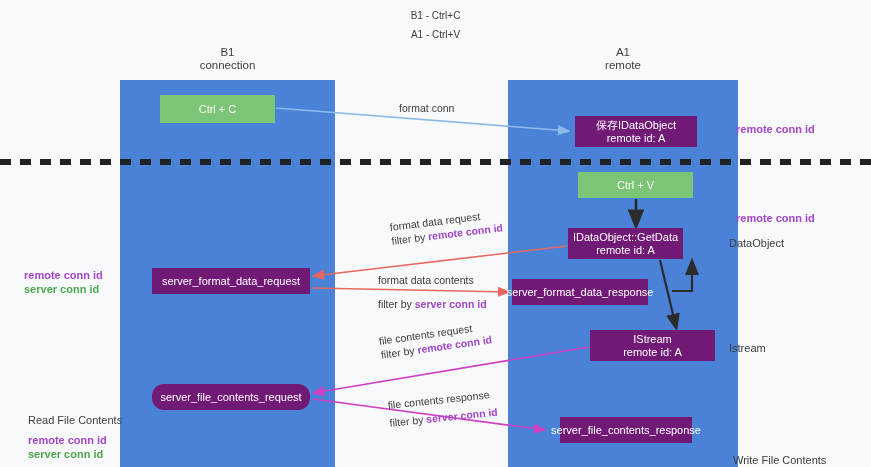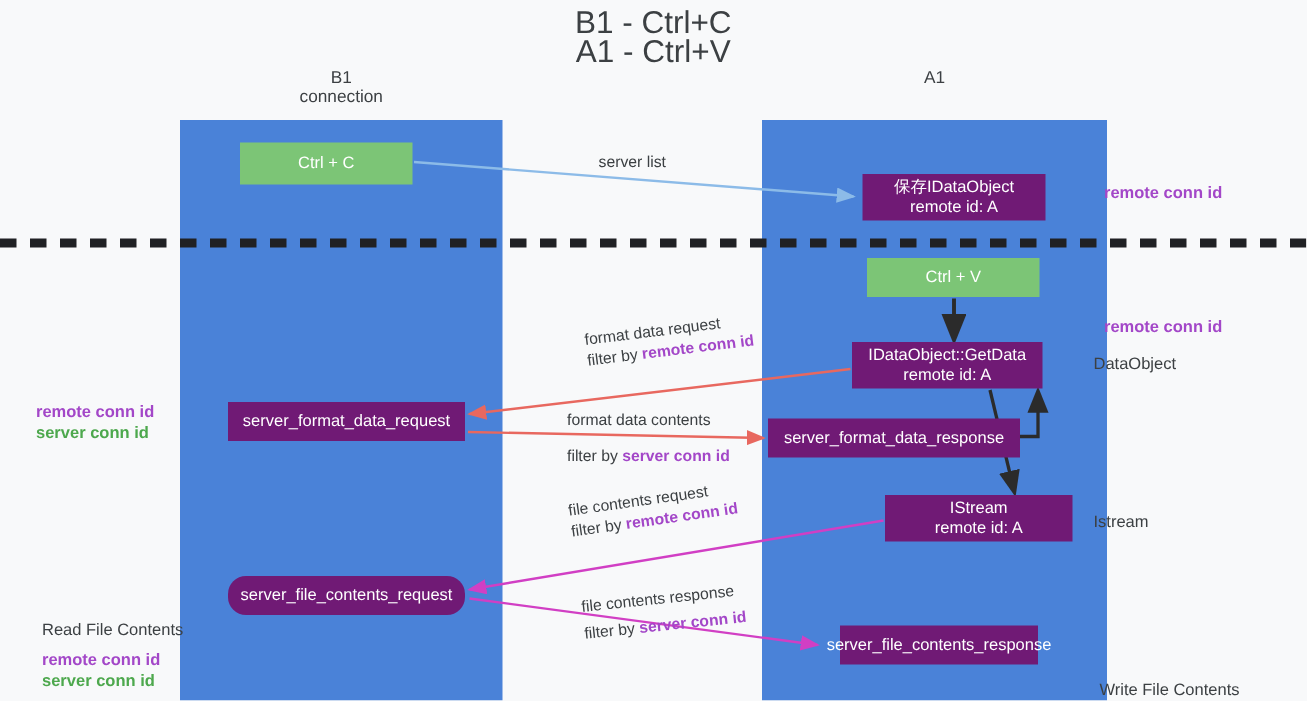--- a/index.html
+++ b/index.html
@@ -12,39 +12,39 @@
   }
   .stage{position:absolute;left:0;top:0;width:871px;height:467px;}
 
   
   .lane{position:absolute;background:#4a82d8;}
   #lane-b1{left:120px;top:80px;width:215px;height:387px;}
   #lane-a1{left:508px;top:80px;width:230px;height:387px;}
 
   
   #title{position:absolute;left:0;top:6px;width:871px;text-align:center;
-         font-size:21px;line-height:19px;color:#3c4043;}
+         font-size:10px;line-height:19px;color:#3c4043;}
   .lane-head{position:absolute;text-align:center;font-size:11.5px;
              line-height:13px;color:#3c4043;}
   #head-b1{left:120px;top:46px;width:215px;}
   #head-a1{left:508px;top:46px;width:230px;}
 
   
   .box{position:absolute;display:flex;align-items:center;justify-content:center;
        text-align:center;color:#ffffff;font-size:11px;line-height:13px;
        box-sizing:border-box;padding:2px 4px;}
   .green{background:#7cc576;}
   .orange{background:#701a75;}
 
   #box-ctrlc{left:160px;top:95px;width:115px;height:28px;}
   #box-save-ido{left:575px;top:116px;width:122px;height:31px;}
   #box-ctrlv{left:578px;top:172px;width:115px;height:26px;}
-  #box-getdata{left:568px;top:228px;width:127px;height:31px;}
+  #box-getdata{left:568px;top:228px;width:115px;height:31px;}
   #box-sfdreq{left:152px;top:268px;width:158px;height:26px;}
-  #box-sfdresp{left:512px;top:279px;width:168px;height:26px;}
+  #box-sfdresp{left:512px;top:279px;width:136px;height:26px;}
   #box-istream{left:590px;top:330px;width:125px;height:31px;}
   #box-sfcreq{left:152px;top:384px;width:158px;height:26px;border-radius:12px;}
   #box-sfcresp{left:560px;top:417px;width:132px;height:26px;}
 
   
   .anno{position:absolute;font-size:11px;line-height:14px;}
   .purple{color:#a347c8;font-weight:bold;}
   .green-t{color:#4da84d;font-weight:bold;}
   .dark{color:#3c4043;}
 
@@ -80,20 +80,21 @@
     <div>B1 - Ctrl+C</div>
     <div>A1 - Ctrl+V</div>
   </div>
 
   <div class="lane-head" id="head-b1">
     <div>B1</div>
     <div>connection</div>
   </div>
   <div class="lane-head" id="head-a1">
     <div>A1</div>
+    <div>remote</div>
   </div>
 
   <svg class="edges" viewBox="0 0 871 467" xmlns="http://www.w3.org/2000/svg">
     <defs>
       <marker id="ar-blue" markerWidth="9" markerHeight="9" refX="7" refY="3.2" orient="auto">
           <path d="M0,0 L8,3.2 L0,6.4 z" fill="#8cbbe8"></path>
         </marker>
       <marker id="ar-red" markerWidth="9" markerHeight="9" refX="7" refY="3.2" orient="auto">
           <path d="M0,0 L8,3.2 L0,6.4 z" fill="#e8685f"></path>
         </marker>
@@ -150,21 +151,21 @@
     <div>
       <div>IStream</div>
       <div>remote id: A</div>
     </div>
   </div>
 
   <div class="box orange" id="box-sfcreq">server_file_contents_request</div>
 
   <div class="box orange" id="box-sfcresp">server_file_contents_response</div>
 
-  <div class="elabel" id="lab-formatlist">server list</div>
+  <div class="elabel" id="lab-formatlist">format conn</div>
 
   <div class="elabel" id="lab-fdreq">
     <div>format data request</div>
     <div>
       <span>filter by </span><span class="purple">remote conn id</span>
     </div>
   </div>
 
   <div class="elabel" id="lab-fdresp">
     <div>format data contents</div>

